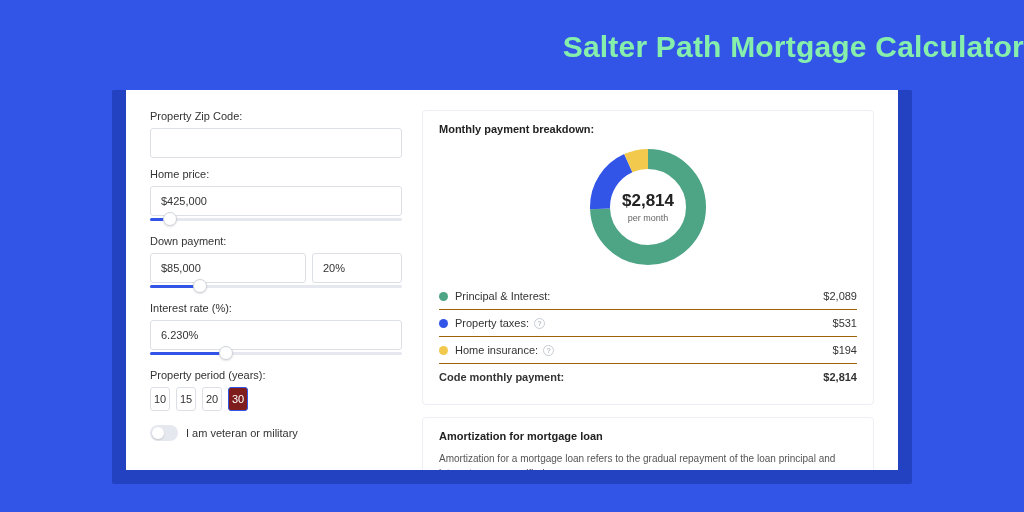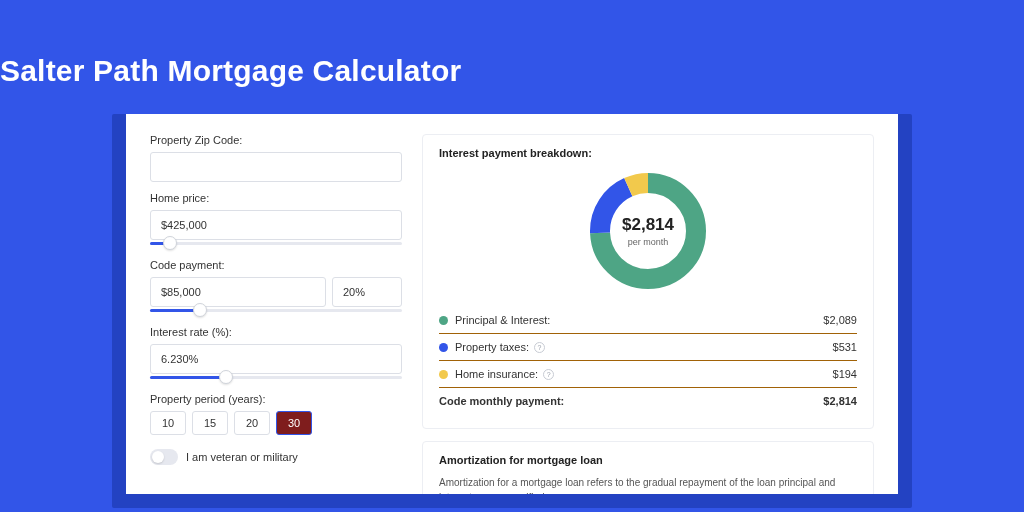--- a/index.html
+++ b/index.html
@@ -1,35 +1,35 @@
 <!DOCTYPE html>
 <html><head>
 <meta charset="utf-8">
 <style>
   * { box-sizing: border-box; margin: 0; padding: 0; }
   html, body { width: 1024px; height: 512px; overflow: hidden; font-family: Arial, Helvetica, sans-serif; }
   body { background: #3255e8; }
-  .page-title { color: #ffffff; text-align: left; font-size: 30px; font-weight: 700; padding: 30px 0 26px; letter-spacing: .2px; margin-top: 24px; }
+  .page-title { color: #86efac; text-align: right; font-size: 30px; font-weight: 700; padding: 30px 0 26px; letter-spacing: .2px; }
   .stage-shadow { width: 800px; margin: 0 auto; background: #2342c2; padding: 0 14px 14px 14px; border-radius: 2px; }
   .stage { background: #fff; width: 100%; height: 380px; overflow: hidden; }
   .cols { display: flex; gap: 20px; padding: 20px 24px 0 24px; }
   .left { width: 252px; flex-shrink: 0; }
   .right { flex: 1; }
   .field { margin-bottom: 10px; }
   .lbl { font-size: 11px; color: #333; margin-bottom: 6px; display: block; }
   .inp { width: 100%; height: 30px; border: 1px solid #dcdfe6; border-radius: 3px; background: #fff; font-size: 11px; padding: 0 10px; color: #333; }
   .inp-row { display: flex; gap: 6px; }
   .inp-row .inp:first-child { flex: 1; }
-  .inp-row .inp.pct { width: 70px; }
+  .inp-row .inp.pct { width: 90px; }
   .slider-wrap { position: relative; height: 10px; margin-top: -1px; }
   .slider-track { position: absolute; left: 0; right: 0; top: 3px; height: 3px; background: #e6e8ef; border-radius: 2px; }
   .slider-fill { position: absolute; left: 0; top: 3px; height: 3px; background: #3255e8; border-radius: 2px; }
   .slider-thumb { position: absolute; top: -3px; width: 14px; height: 14px; background: #fff; border: 1px solid #d0d4db; border-radius: 50%; box-shadow: 0 1px 2px rgba(0,0,0,.12); transform: translateX(-50%); }
   .period-row { display: flex; gap: 6px; margin-top: 2px; }
-  .period-btn { width: 36px; height: 24px; border: 1px solid #dcdfe6; background: #fff; border-radius: 3px; font-size: 11px; color: #333; display: flex; align-items: center; justify-content: center; cursor: pointer; }
+  .period-btn { width: 20px; height: 24px; border: 1px solid #dcdfe6; background: #fff; border-radius: 3px; font-size: 11px; color: #333; display: flex; align-items: center; justify-content: center; cursor: pointer; }
   .period-btn.active { background: #7f1d1d; color: #fff; border-color: #3255e8; }
   .vet-row { display: flex; align-items: center; gap: 8px; margin-top: 14px; }
   .switch { width: 28px; height: 16px; border-radius: 8px; background: #e6e8ef; position: relative; }
   .switch-knob { position: absolute; top: 2px; left: 2px; width: 12px; height: 12px; border-radius: 50%; background: #fff; box-shadow: 0 1px 2px rgba(0,0,0,.15); }
   .vet-txt { font-size: 11px; color: #333; }
   .panel { border: 1px solid #eceef3; border-radius: 4px; padding: 12px 16px 14px; margin-bottom: 12px; background: #fff; }
   .panel-title { font-size: 11px; font-weight: 700; color: #222; margin-bottom: 8px; }
   .donut-wrap { display: flex; justify-content: center; padding: 4px 0 10px; }
   .donut { position: relative; width: 120px; height: 120px; }
   .donut svg { transform: rotate(-90deg); }
@@ -71,21 +71,21 @@
           <label class="lbl">Home price:</label>
           <input class="inp" value="$425,000" style="">
           <div class="slider-wrap">
             <div class="slider-track"></div>
             <div class="slider-fill" id="fill-home" style="width: 8%;"></div>
             <div class="slider-thumb" id="thumb-home" style="left: 8%;"></div>
           </div>
         </div>
 
         <div class="field">
-          <label class="lbl">Code payment:</label>
+          <label class="lbl">Down payment:</label>
           <div class="inp-row">
             <input class="inp" value="$85,000" style="">
             <input class="inp pct" value="20%" style="">
           </div>
           <div class="slider-wrap">
             <div class="slider-track"></div>
             <div class="slider-fill" id="fill-dp" style="width: 20%;"></div>
             <div class="slider-thumb" id="thumb-dp" style="left: 20%;"></div>
           </div>
         </div>
@@ -115,21 +115,21 @@
             <div class="switch-knob"></div>
           </div>
           <span class="vet-txt">I am veteran or military</span>
         </div>
 
       </div>
 
       <div class="right">
 
         <div class="panel">
-          <div class="panel-title">Interest payment breakdown:</div>
+          <div class="panel-title">Monthly payment breakdown:</div>
 
           <div class="donut-wrap">
             <div class="donut">
               <svg width="120" height="120" viewBox="0 0 120 120" id="donut-svg">
                   <circle cx="60" cy="60" r="48" fill="none" stroke="#4ea585" stroke-width="20" stroke-dasharray="223.8903898797127 77.70250486490744" stroke-dashoffset="0"></circle>
                   <circle cx="60" cy="60" r="48" fill="none" stroke="#3255e8" stroke-width="20" stroke-dasharray="56.91038632174602 244.68250842287412" stroke-dashoffset="-223.8903898797127"></circle>
                   <circle cx="60" cy="60" r="48" fill="none" stroke="#f2c94c" stroke-width="20" stroke-dasharray="20.792118543161443 280.8007762014587" stroke-dashoffset="-280.8007762014587"></circle>
                 </svg>
               <div class="donut-center">
                 <div class="donut-val">$2,814</div>

